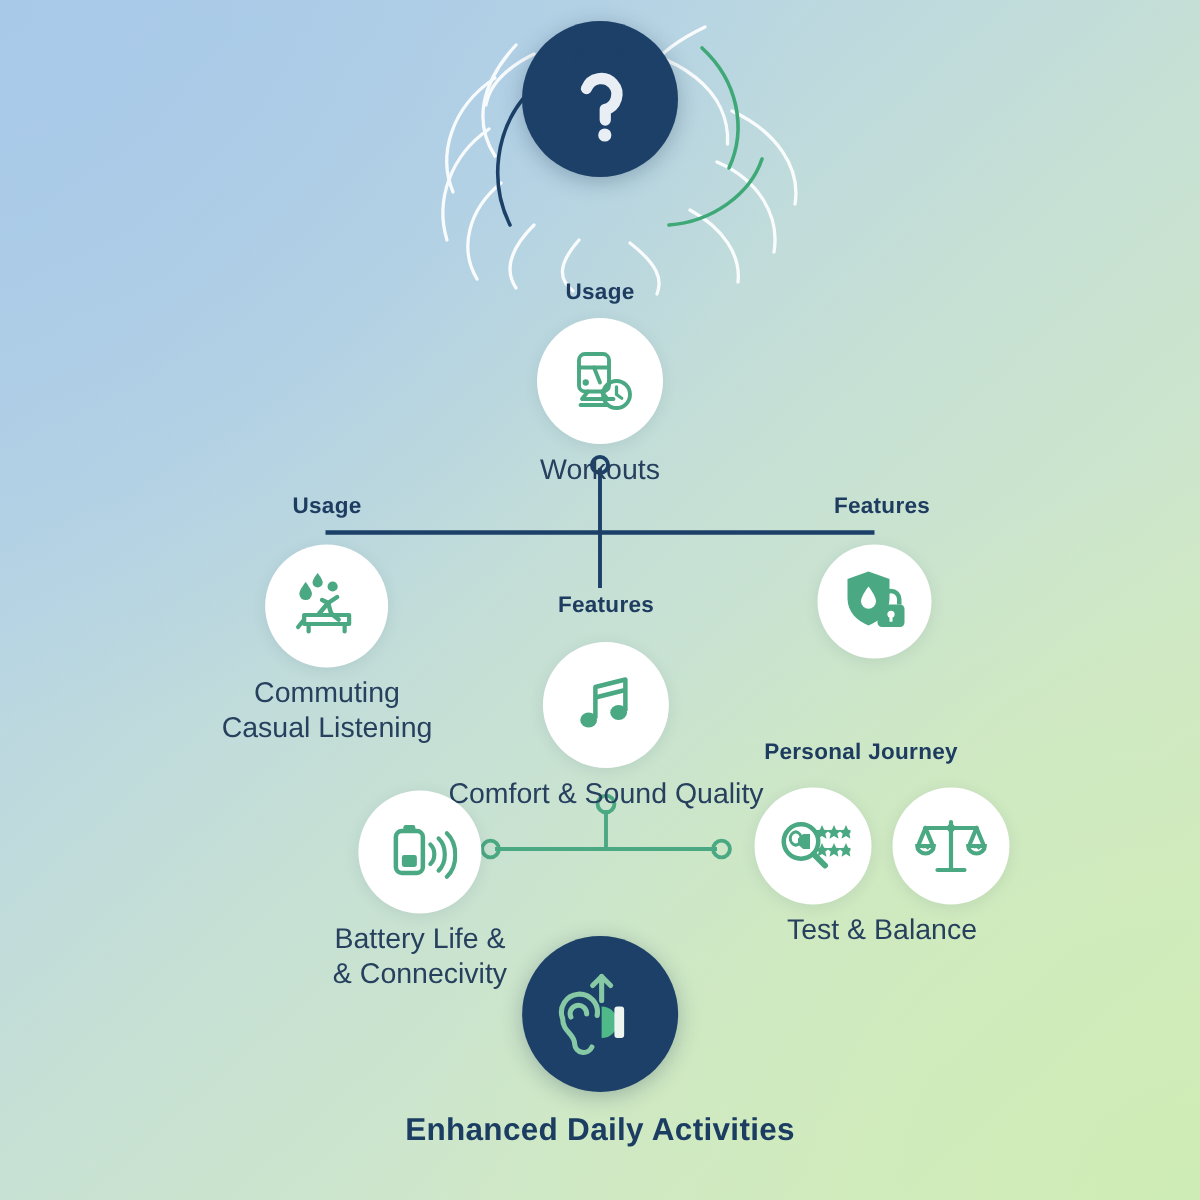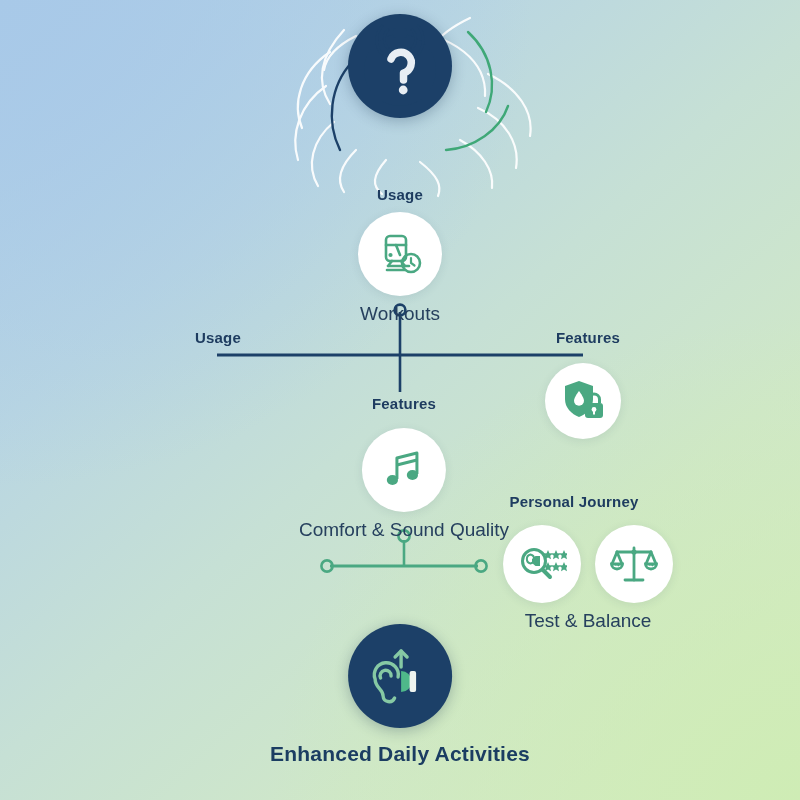--- a/index.html
+++ b/index.html
@@ -158,20 +158,43 @@
         <path d="M36 29 v5 l3.5 2.5" fill="none" stroke="#4aa882" stroke-width="2.2" stroke-linecap="round"></path>
       </svg>
     </div>
     <div class="caption">Workouts</div>
   </div>
 
   <div class="kicker kickerFloat" id="kUsageLeft">Usage</div>
   <div class="kicker kickerFloat" id="kFeatRight">Features</div>
   <div class="kicker kickerFloat" id="kFeatMid">Features</div>
 
+  <div class="node" id="commuting">
+    <div class="disc">
+      <svg width="52" height="52" viewBox="0 0 52 52">
+        <path d="M12 10 c0 0 -4.2 5.2 -4.2 7.8 a4.2 4.2 0 0 0 8.4 0 C16.2 15.2 12 10 12 10 z" fill="#4aa882"></path>
+        <path d="M20 4 c0 0 -3.4 4.2 -3.4 6.3 a3.4 3.4 0 0 0 6.8 0 C23.4 8.2 20 4 20 4 z" fill="#4aa882"></path>
+        <circle cx="30" cy="13" r="3.4" fill="#4aa882"></circle>
+        <g fill="none" stroke="#4aa882" stroke-width="3" stroke-linecap="round" stroke-linejoin="round">
+          <path d="M33 20 l-6 4 -4 -2"></path>
+          <path d="M27 24 l2 7"></path>
+          <path d="M29 31 l5 4"></path>
+          <path d="M27 24 l-6 7"></path>
+        </g>
+        <g fill="none" stroke="#4aa882" stroke-width="2.8" stroke-linejoin="round" stroke-linecap="round">
+          <path d="M11 32 h30 v6 H11 z"></path>
+          <path d="M14 38 v5"></path>
+          <path d="M38 38 v5"></path>
+          <path d="M11 35 l-4 5"></path>
+        </g>
+      </svg>
+    </div>
+    <div class="caption">Commuting
+Casual Listening</div>
+  </div>
 
   <div class="node" id="sweat">
     <div class="disc">
       <svg width="48" height="48" viewBox="0 0 48 48">
         <path d="M20 4 L34 9 V22 C34 31 27.5 37 20 40 C12.5 37 6 31 6 22 V9 z" fill="#4aa882"></path>
         <path d="M20 14 c0 0 -5 6.4 -5 9.8 a5 5 0 0 0 10 0 C25 20.4 20 14 20 14 z" fill="#ffffff"></path>
         <rect x="26" y="26" width="18" height="15" rx="3" fill="#4aa882"></rect>
         <path d="M29.5 26 v-3.5 a5.5 5.5 0 0 1 11 0 V26" fill="none" stroke="#4aa882" stroke-width="3"></path>
         <circle cx="35" cy="32.5" r="2.4" fill="#ffffff"></circle>
         <rect x="34" y="33" width="2" height="4.5" fill="#ffffff"></rect>
@@ -186,20 +209,36 @@
           <path d="M17 33 V12 L37 7 V28"></path>
           <line x1="17" y1="19" x2="37" y2="14"></line>
         </g>
         <ellipse cx="12.5" cy="34" rx="5.6" ry="5" fill="#4aa882"></ellipse>
         <ellipse cx="32.5" cy="29" rx="5.6" ry="5" fill="#4aa882"></ellipse>
       </svg>
     </div>
     <div class="caption">Comfort &amp; Sound Quality</div>
   </div>
 
+  <div class="node" id="battery">
+    <div class="disc">
+      <svg width="50" height="48" viewBox="0 0 50 48">
+        <rect x="9" y="10" width="18" height="28" rx="4" fill="none" stroke="#4aa882" stroke-width="3"></rect>
+        <rect x="14" y="6" width="8" height="4" rx="1.6" fill="#4aa882"></rect>
+        <rect x="13" y="26" width="10" height="8" rx="1.6" fill="#4aa882"></rect>
+        <g fill="none" stroke="#4aa882" stroke-width="2.8" stroke-linecap="round">
+          <path d="M32 19 c3.5 3.2 3.5 9.8 0 13"></path>
+          <path d="M37.5 15 c5.5 5.2 5.5 16.2 0 21.4"></path>
+          <path d="M43 11.5 c7.5 7 7.5 22 0 29"></path>
+        </g>
+      </svg>
+    </div>
+    <div class="caption">Battery Life &amp;
+&amp; Connecivity</div>
+  </div>
 
   <div class="kicker kickerFloat" id="pjLabel">Personal Journey</div>
 
   <div class="node" id="testbal">
     <div class="pairrow">
       <div class="disc">
         <svg width="50" height="46" viewBox="0 0 50 46">
           <circle cx="17" cy="20" r="11.5" fill="none" stroke="#4aa882" stroke-width="3"></circle>
           <line x1="25.5" y1="28.5" x2="33" y2="36" stroke="#4aa882" stroke-width="4" stroke-linecap="round"></line>
           <path d="M13.5 13.5 a4.6 4.6 0 0 1 0 9 a4.6 4.6 0 0 1 0 -9z" fill="none" stroke="#4aa882" stroke-width="2"></path>

